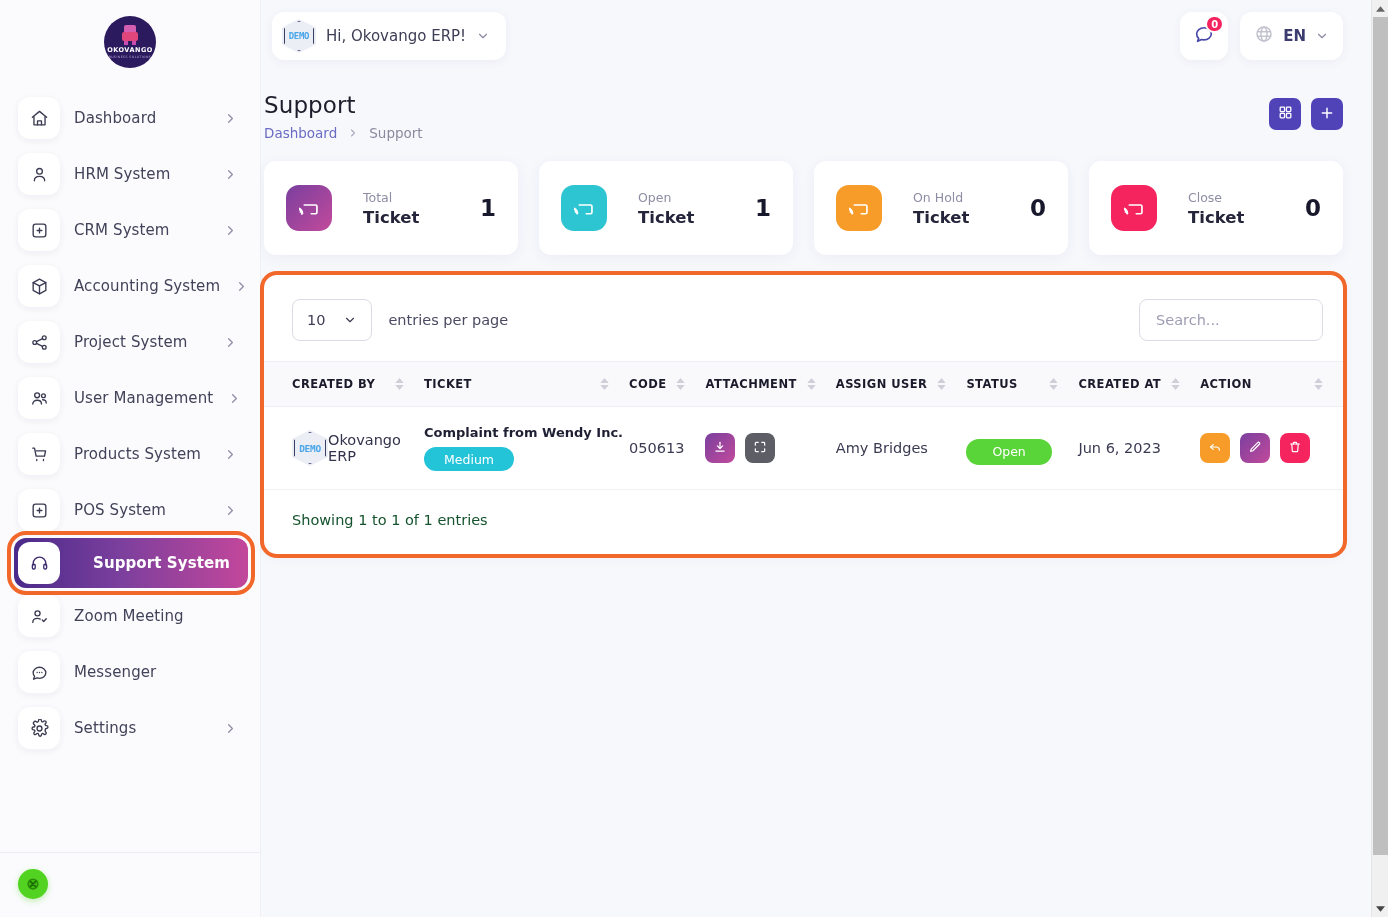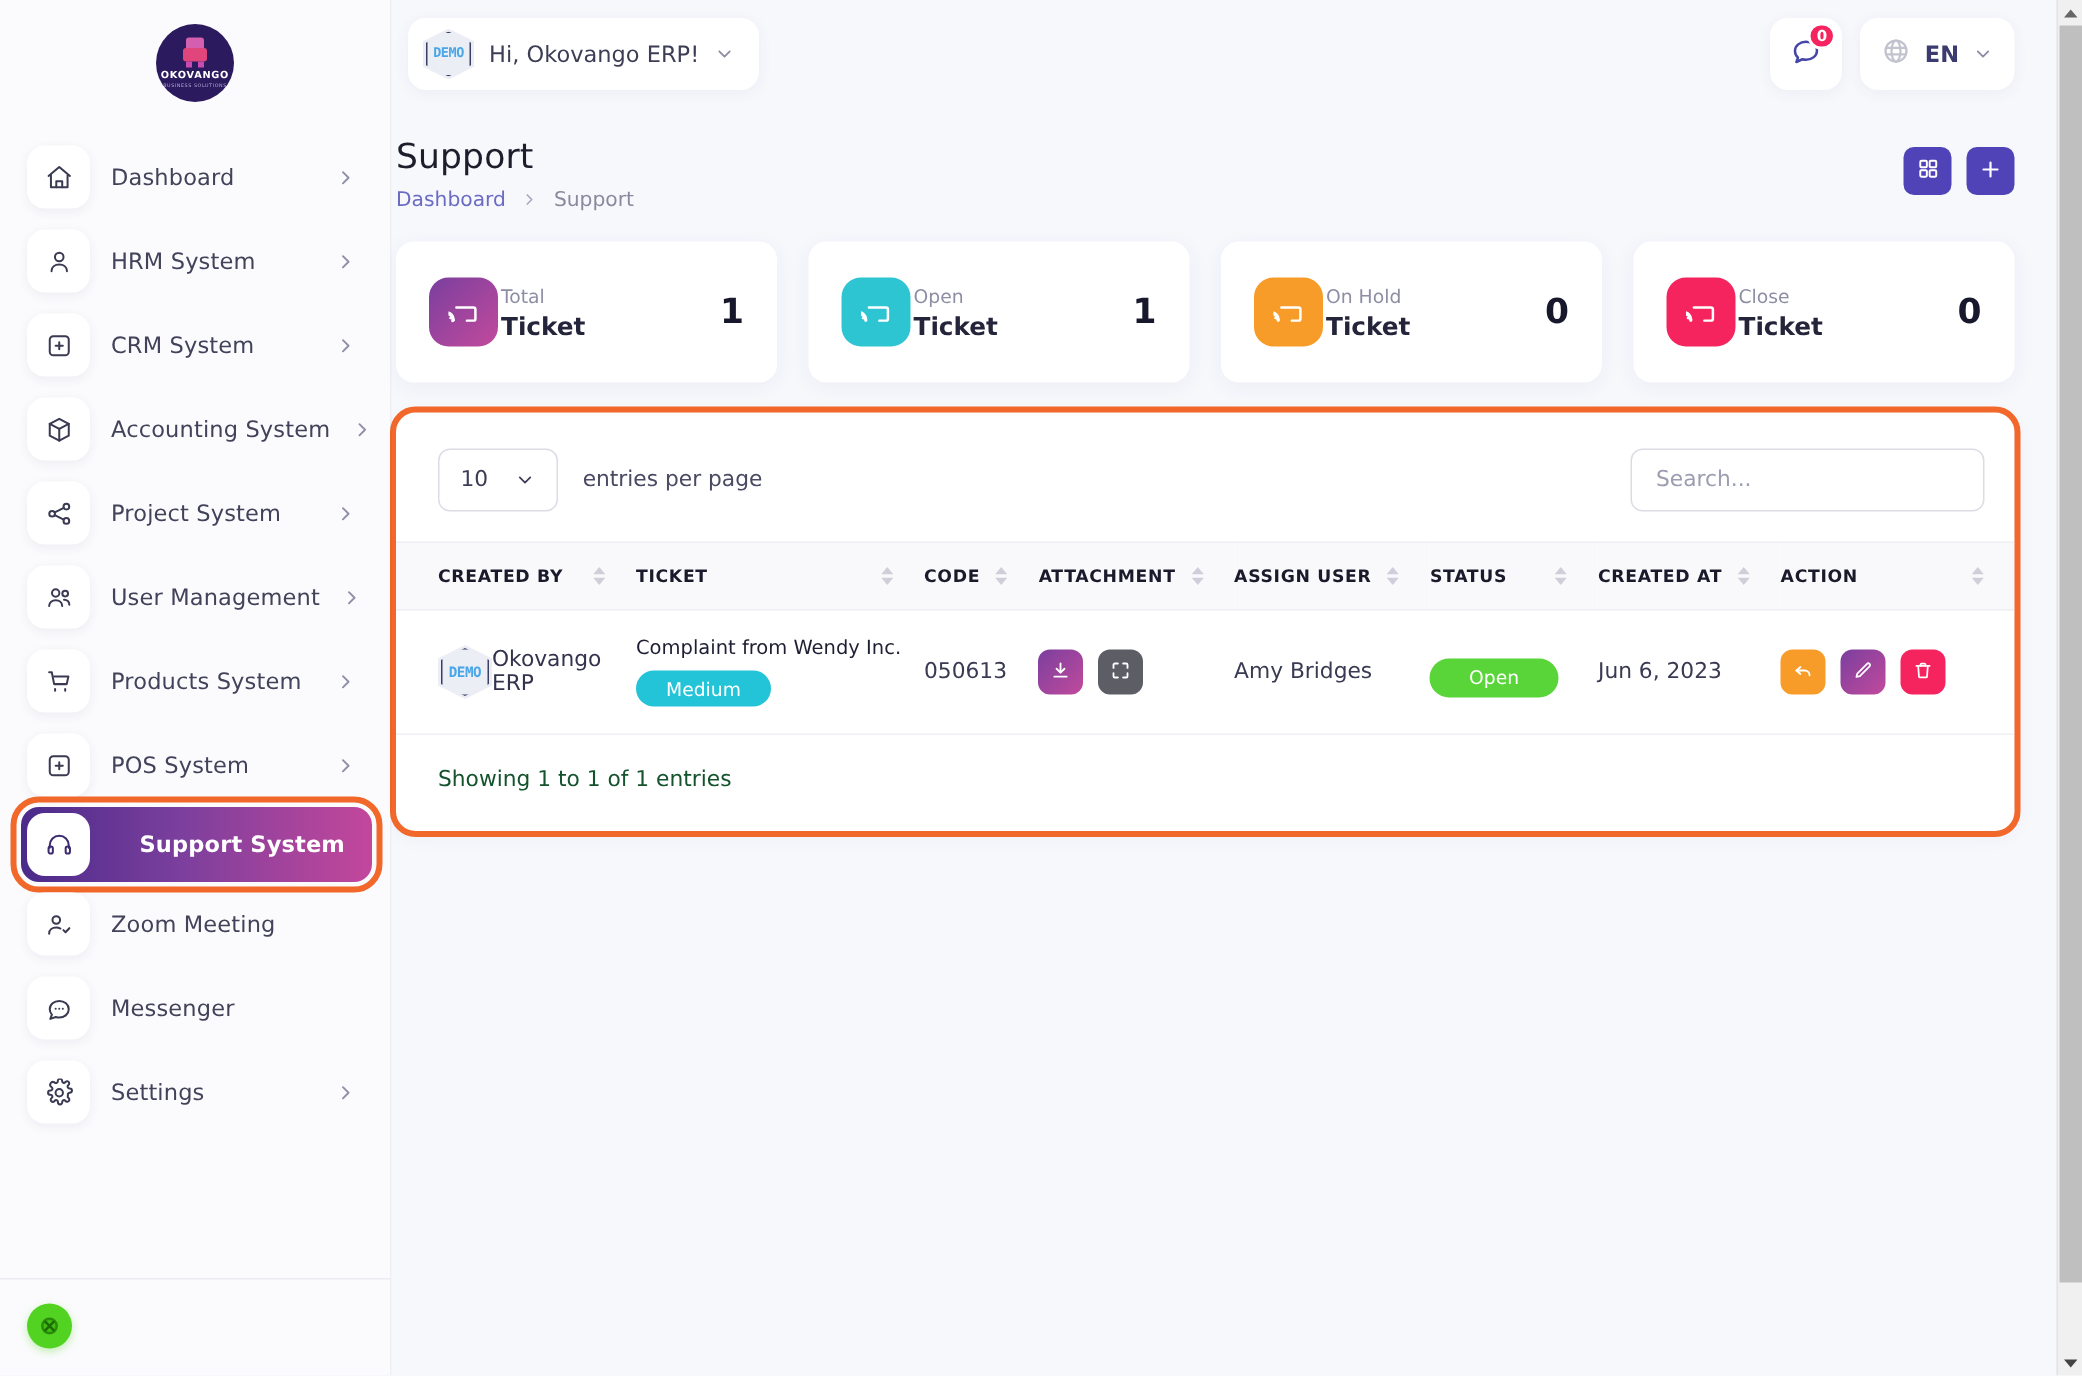--- a/index.html
+++ b/index.html
@@ -167,21 +167,21 @@
     width: 32px; height: 32px; border-radius: 7px; background: #5043b8;
     display: flex; align-items: center; justify-content: center;
     color: #fff; cursor: pointer; border: none;
   }
 
   .stats {
     display: flex; gap: 21px; padding: 20px 28px 0 4px;
   }
   .stat-card {
     flex: 1 1 0; background: #fff; border-radius: 12px; height: 94px;
-    display: flex; align-items: center; padding: 0 22px 0 22px; gap: 2px;
+    display: flex; align-items: center; padding: 0 22px 0 22px; gap: 31px;
     box-shadow: 0 3px 14px rgba(60,50,120,0.055);
   }
   .stat-icon {
     width: 46px; height: 46px; flex: 0 0 46px; border-radius: 13px;
     display: flex; align-items: center; justify-content: center; color: #fff;
   }
   .stat-txt { flex: 1 1 auto; }
   .stat-sub { font-size: 12.5px; color: #8d8da4; line-height: 1.35; }
   .stat-main { font-size: 16.5px; color: #24243a; font-weight: 700; line-height: 1.35; }
   .stat-num { font-size: 23px; color: #18182c; font-weight: 700; }
@@ -200,21 +200,21 @@
   }
   .entries-left { display: flex; align-items: center; gap: 16px; }
   .select-box {
     display: flex; align-items: center; gap: 18px;
     border: 1px solid #dcdce6; border-radius: 8px;
     height: 42px; padding: 0 14px; cursor: pointer; background: #fff;
   }
   .select-val { font-size: 14.5px; color: #3d3d55; }
   .entries-label { font-size: 14.5px; color: #4a4a63; }
   .search-box {
-    border: 1px solid #dcdce6; border-radius: 8px; height: 42px; width: 236px;
+    border: 1px solid #dcdce6; border-radius: 8px; height: 42px; width: 184px;
     padding: 0 16px; font-size: 14.5px; color: #3d3d55; outline: none;
     background: #fff; font-family: "DejaVu Sans", sans-serif;
   }
   .search-box::placeholder { color: #9d9db2; }
 
   table { width: 100%; border-collapse: collapse; }
   thead tr { background: #f9f9fc; }
   thead th {
     text-align: left; font-size: 11.5px; font-weight: 700; color: #1a1a2b;
     letter-spacing: .45px; padding: 15px 6px 15px 0; white-space: nowrap;
@@ -229,21 +229,21 @@
     padding: 18px 6px 18px 0; vertical-align: middle; font-size: 14.5px; color: #3a3a52;
     border-bottom: 1px solid #f0f0f5;
   }
   tbody td:first-child { padding-left: 28px; }
 
   .created-by { display: flex; align-items: center; gap: 0px; }
   .created-by .hexlogo { width: 36px; height: 36px; flex: 0 0 36px; }
   .created-by .hextext { font-size: 9.5px; }
   .created-name { font-size: 14.5px; color: #33334d; }
 
-  .ticket-title { font-size: 13px; color: #1f1f33; font-weight: 400; white-space: nowrap; }
+  .ticket-title { font-size: 13px; color: #1f1f33; font-weight: 700; white-space: nowrap; }
   .badge {
     display: inline-flex; align-items: center; justify-content: center;
     margin-top: 7px; border-radius: 13px; height: 24px; padding: 0 20px;
     font-size: 12.5px; color: #fff; font-weight: 500;
   }
   .badge-medium { background: #23c3d8; }
   .badge-open { background: #5ad539; border-radius: 13px; height: 26px; padding: 0 26px; font-size: 12.5px; }
 
   .attach-row { display: flex; gap: 10px; }
   .sq-btn {

